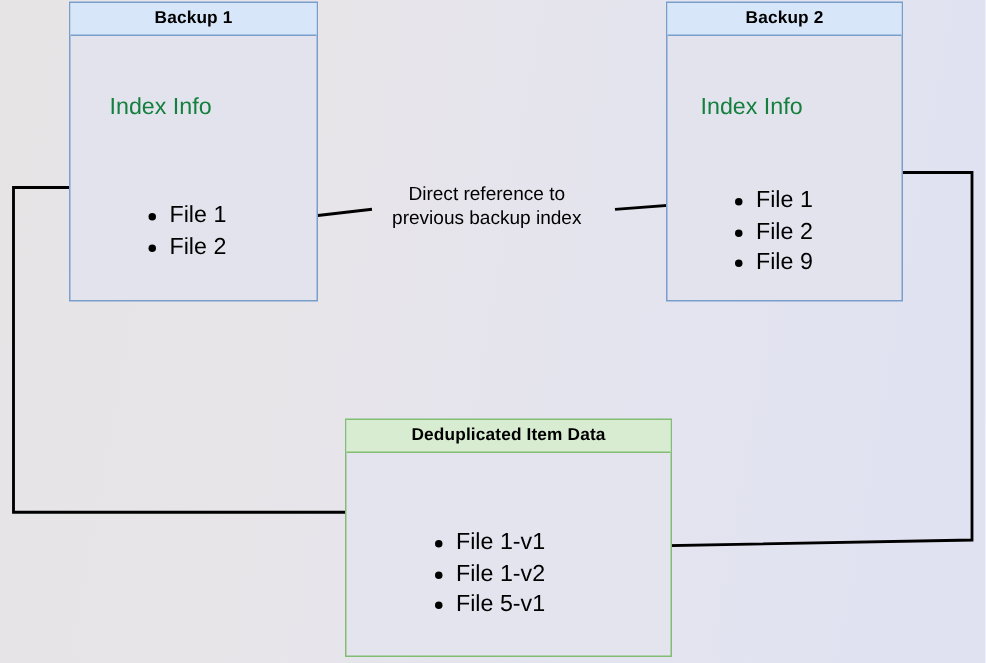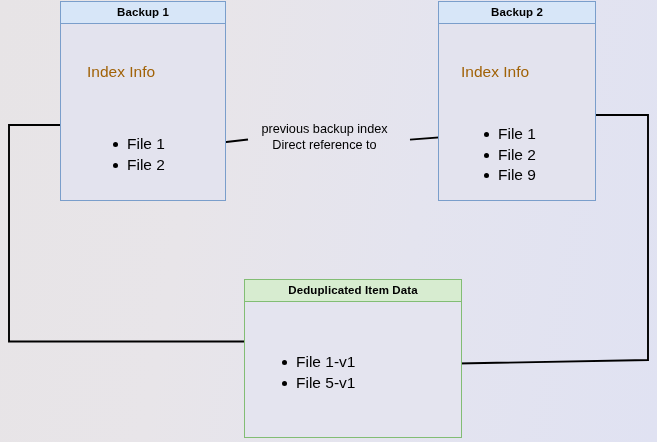--- a/index.html
+++ b/index.html
@@ -26,21 +26,20 @@
     width: 657px;
     height: 442px;
     pointer-events: none;
   }
 
   
   .node {
     position: absolute;
     box-sizing: border-box;
     background: #e4e4ef;
-    margin-left: 14px;
   }
   .node .node-header {
     box-sizing: border-box;
     width: 100%;
     text-align: center;
     font-weight: bold;
     font-size: 11.5px;
     color: #000;
     letter-spacing: 0.1px;
     line-height: 20px;
@@ -67,27 +66,27 @@
     border: 1.8px solid #82bd74;
     background: #e4e4ef;
   }
   .node.green .node-header {
     background: #d7ecd0;
     border-bottom: 1.8px solid #82bd74;
   }
 
   
   #node-backup-1 { left: 46px;  top: 1px;   width: 166px; height: 200px; }
-  #node-backup-2 { left: 424px; top: 1px;   width: 158px; height: 200px; }
+  #node-backup-2 { left: 444px; top: 1px;   width: 158px; height: 200px; }
   #node-dedup    { left: 230px; top: 279px; width: 218px; height: 159px; }
 
   .section-title {
     position: absolute;
     font-size: 15.5px;
-    color: #a16207;
+    color: #15803d;
     white-space: nowrap;
   }
   #node-backup-1 .section-title { left: 26px; top: 39px; }
   #node-backup-2 .section-title { left: 22px; top: 39px; }
 
   ul.item-list {
     position: absolute;
     margin: 0;
     padding: 0;
     list-style: none;
@@ -105,21 +104,21 @@
     position: absolute;
     left: 1px;
     top: 8px;
     width: 5px;
     height: 5px;
     border-radius: 50%;
     background: #000;
   }
   #list-backup-1 { left: 51px; top: 110px; }
   #list-backup-2 { left: 44px; top: 100px; }
-  #list-dedup    { left: 36px; top: 50px; }
+  #list-dedup    { left: 58px; top: 50px; }
 
   .edge-label {
     position: absolute;
     font-size: 12.7px;
     line-height: 15.5px;
     color: #000;
     text-align: center;
     white-space: nowrap;
   }
   #label-direct-reference { left: 247px; top: 122px; width: 155px; }
@@ -171,23 +170,24 @@
         <li>File 9</li>
       </ul>
     </div>
   </div>
 
   <div class="node green" id="node-dedup">
     <div class="node-header">Deduplicated Item Data</div>
     <div class="node-body">
       <ul class="item-list" id="list-dedup">
         <li>File 1-v1</li>
+        <li>File 1-v2</li>
         <li>File 5-v1</li>
       </ul>
     </div>
   </div>
 
   <div class="edge-label" id="label-direct-reference">
+    <div>Direct reference to</div>
     <div>previous backup index</div>
-    <div>Direct reference to</div>
   </div>
 
 </div>
 
 </body></html>

